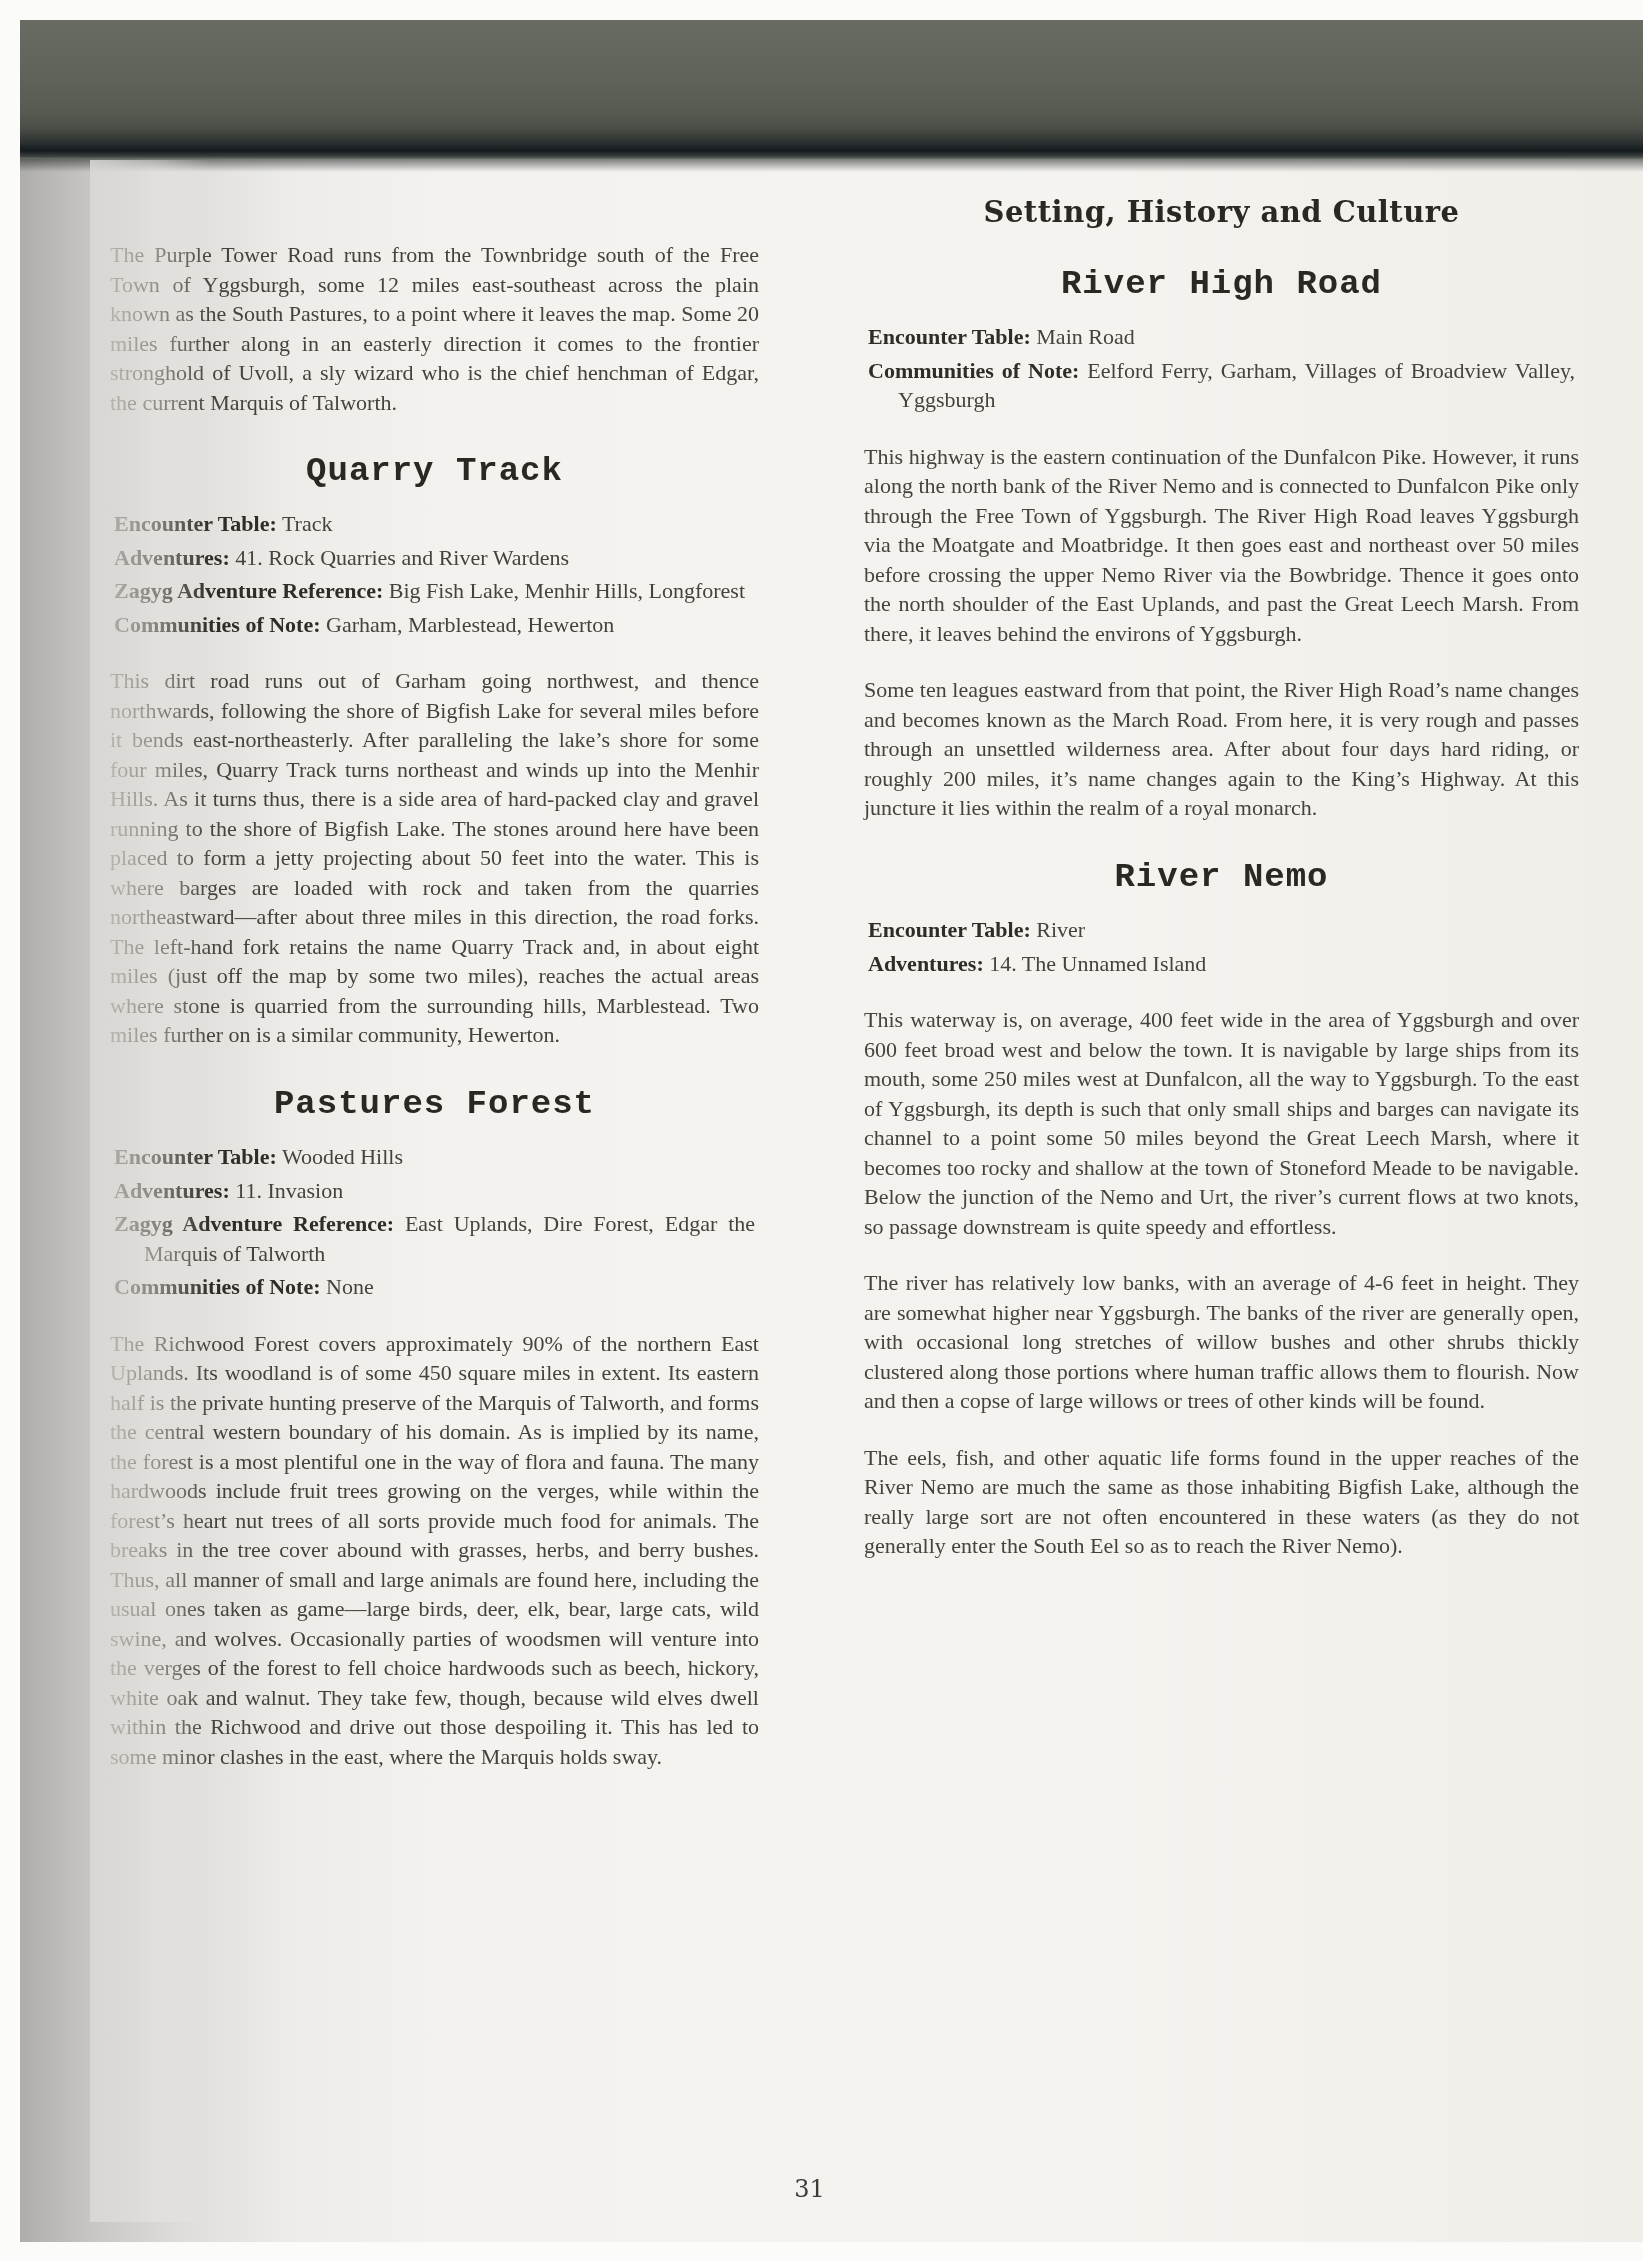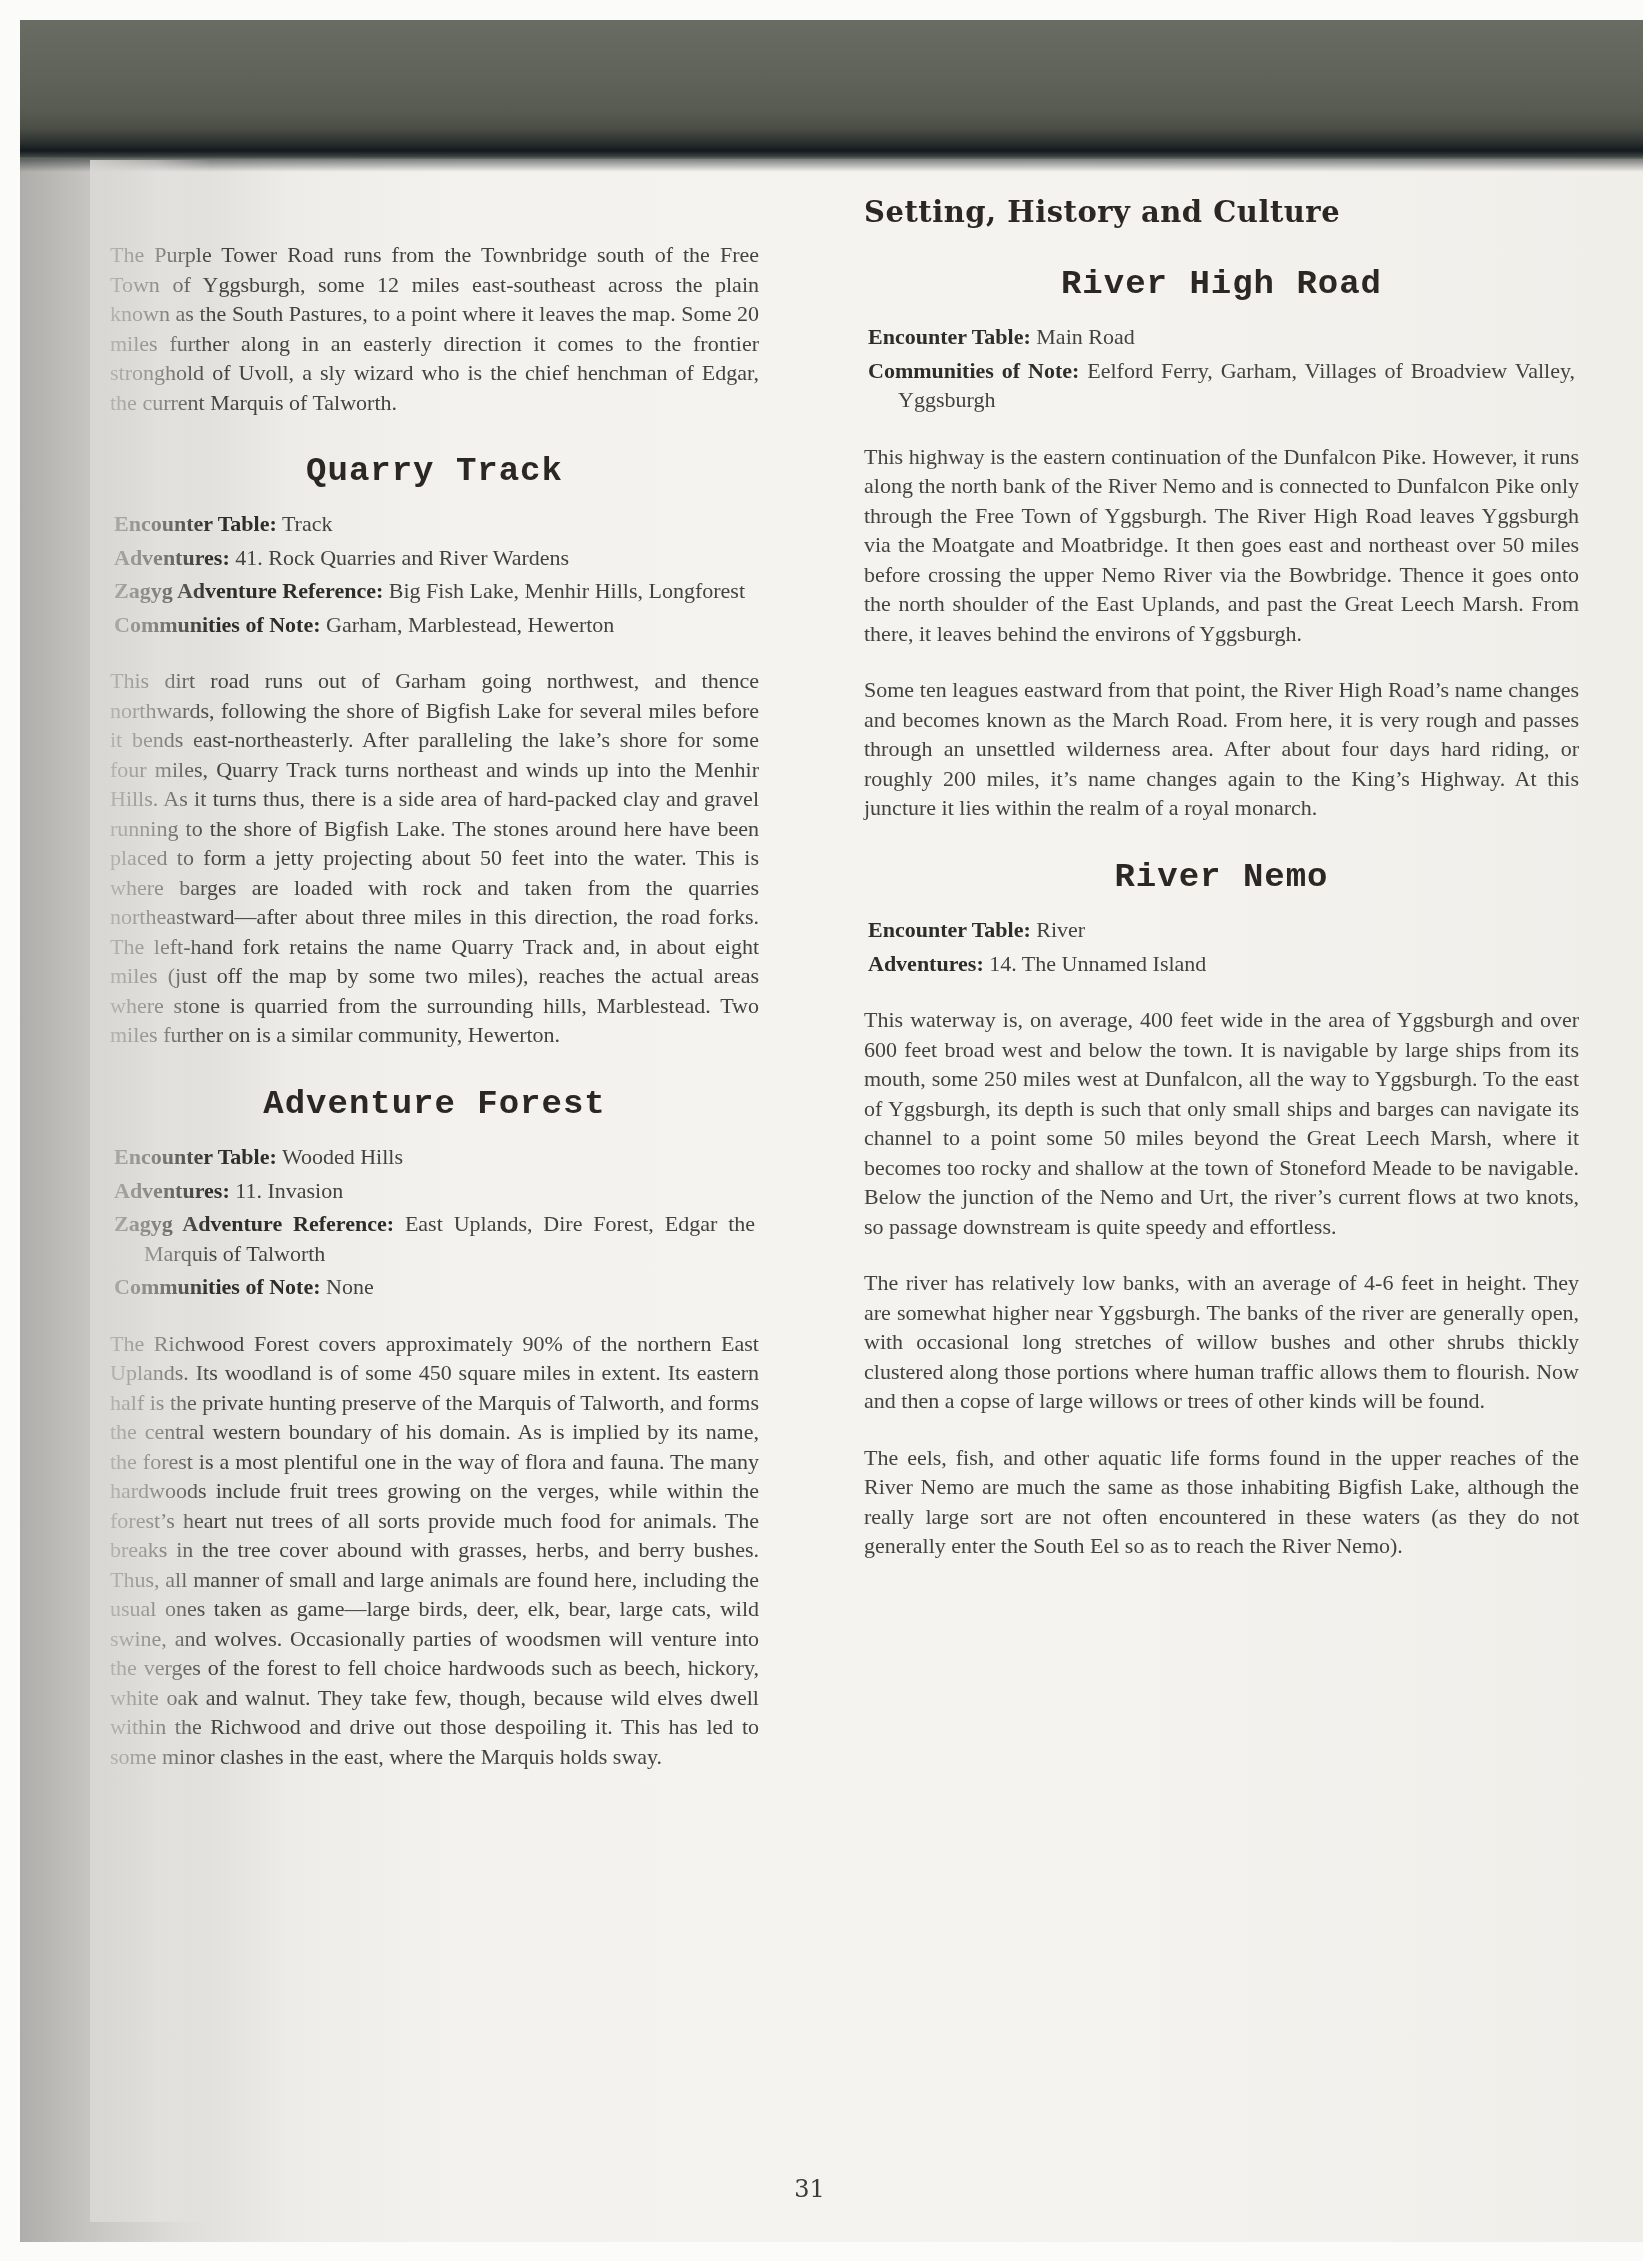--- a/index.html
+++ b/index.html
@@ -53,21 +53,21 @@
       font-size: 34px; line-height: 41px;
       text-align: center;
       color: #2b2823;
       letter-spacing: 1px;
       margin: 34px 0 17.4px 0;
     }
     .page-header {
       font-family: "DejaVu Serif", serif;
       font-weight: bold;
       font-size: 29px; line-height: 35px;
-      text-align: left;
+      text-align: center;
       color: #2b2823;
       letter-spacing: 0.5px;
       margin: 0 0 14.5px 0;
     }
     .fields { margin: 0 0 27px 0; }
     .field {
       font-size: 22px; line-height: 29.5px;
       text-align: justify;
       margin: 4px;
       padding-left: 30px; text-indent: -30px; 
@@ -111,21 +111,21 @@
       <b class="label">Zagyg Adventure Reference:</b>
       <span>Big Fish Lake, Menhir Hills, Longforest</span>
     </p>
     <p class="field">
       <b class="label">Communities of Note:</b>
       <span>Garham, Marblestead, Hewerton</span>
     </p>
   </div>
   <p class="body-par">This dirt road runs out of Garham going northwest, and thence northwards, following the shore of Bigfish Lake for several miles before it bends east-northeasterly. After paralleling the lake’s shore for some four miles, Quarry Track turns northeast and winds up into the Menhir Hills. As it turns thus, there is a side area of hard-packed clay and gravel running to the shore of Bigfish Lake. The stones around here have been placed to form a jetty projecting about 50 feet into the water. This is where barges are loaded with rock and taken from the quarries northeastward—after about three miles in this direction, the road forks. The left-hand fork retains the name Quarry Track and, in about eight miles (just off the map by some two miles), reaches the actual areas where stone is quarried from the surrounding hills, Marblestead. Two miles further on is a similar community, Hewerton.</p>
 
-  <h2 class="section-heading">Adventure Forest</h2>
+  <h2 class="section-heading">Pastures Forest</h2>
   <div class="fields">
     <p class="field">
       <b class="label">Encounter Table:</b>
       <span>Wooded Hills</span>
     </p>
     <p class="field">
       <b class="label">Adventures:</b>
       <span>11. Invasion</span>
     </p>
     <p class="field">

